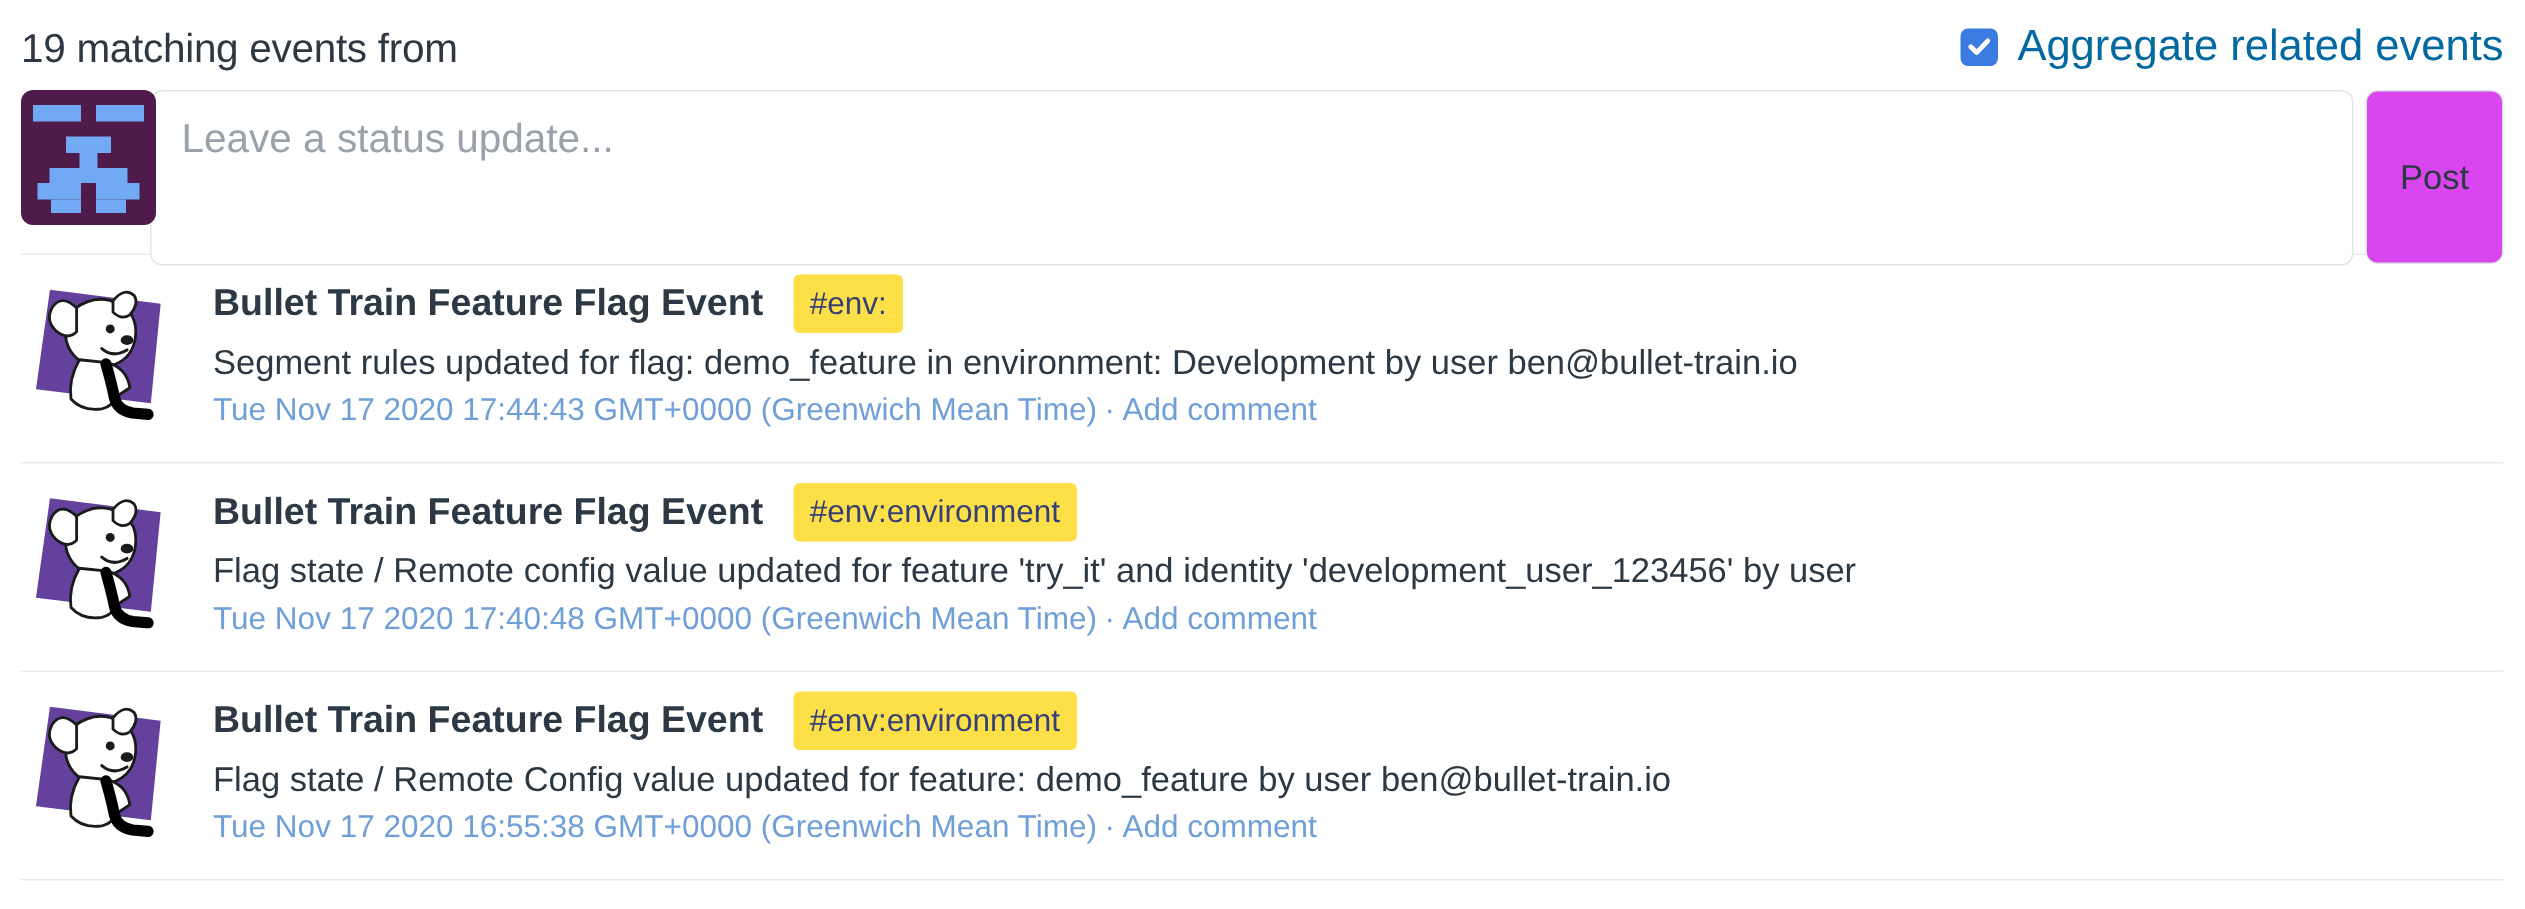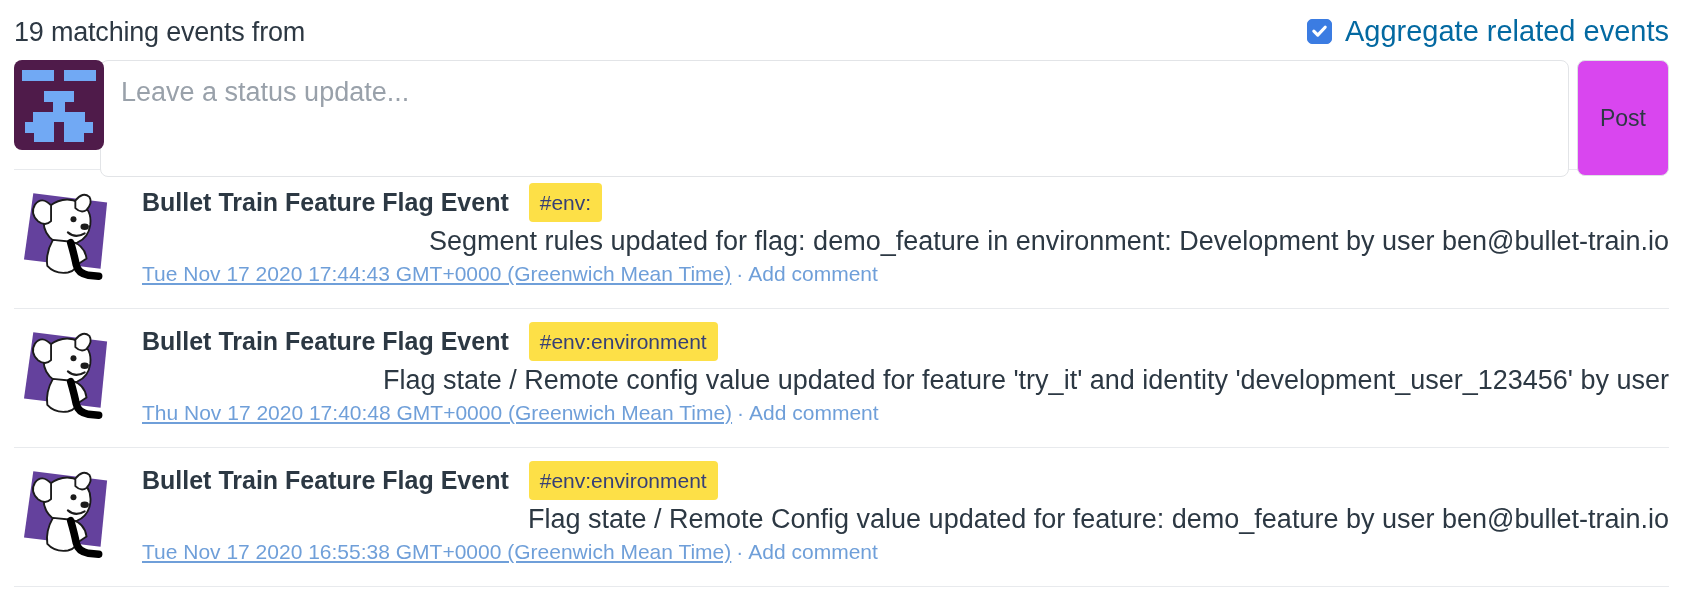--- a/index.html
+++ b/index.html
@@ -61,26 +61,26 @@
     padding: 11px 0 21px 0;
   }
   .event-avatar { width: 104px; height: 99px; flex: 0 0 auto; }
   .event-body { flex: 1 1 auto; padding-top: 2px; min-width: 0; }
   .event-title-row { display: flex; align-items: center; gap: 20px; line-height: 33px; }
   .event-title { font-size: 25px; font-weight: 700; color: #2c3843; }
   .tag {
     background: #fde047; border-radius: 4px; padding: 3px 11px;
     font-size: 21px; color: #363f76; cursor: pointer; white-space: nowrap;
   }
-  .event-message { font-size: 27px; color: #2c3843; margin-top: 5px; line-height: 29px;
-    white-space: nowrap; overflow: hidden; text-align: right; }
+  .event-message { font-size: 23px; color: #2c3843; margin-top: 5px; line-height: 29px;
+    white-space: nowrap; overflow: hidden; }
   .event-meta { margin-top: 4px; font-size: 21px; line-height: 27px; color: #6f9fd9; }
   .event-meta a { color: #6f9fd9; text-decoration: none; cursor: pointer; }
   .event-meta .sep { padding: 0 5px; }
-  .timestamp { cursor: pointer; text-decoration: underline; }
+  .timestamp { cursor: pointer; }
 </style>
 </head>
 <body>
 
 <div class="page">
 
   <div class="header-row">
     <div class="page-title">19 matching events from</div>
     <div class="aggregate-group">
       <span class="checkbox checked" role="checkbox" aria-checked="true">
@@ -161,21 +161,21 @@
           <path d="M57 66 Q61 80 63 90 Q65 99 76 101 L87 102" stroke="#000000" stroke-width="8" fill="none" stroke-linecap="round"></path>
         </svg>
       </div>
       <div class="event-body">
         <div class="event-title-row">
           <h2 class="event-title">Bullet Train Feature Flag Event</h2>
           <span class="tag">#env:environment</span>
         </div>
         <p class="event-message">Flag state / Remote config value updated for feature 'try_it' and identity 'development_user_123456' by user</p>
         <div class="event-meta">
-          <span class="timestamp">Thu Nov 17 2020 17:40:48 GMT+0000 (Greenwich Mean Time)</span><span class="sep">·</span><a href="#" class="add-comment">Add comment</a>
+          <span class="timestamp">Tue Nov 17 2020 17:40:48 GMT+0000 (Greenwich Mean Time)</span><span class="sep">·</span><a href="#" class="add-comment">Add comment</a>
         </div>
       </div>
     </article>
 
     <article class="event">
       <div class="event-avatar">
         <svg width="104" height="99" viewBox="0 0 104 106">
           <polygon points="17,13 96,23 89,94 7,84" fill="#64419d"></polygon>
           <g stroke="#1b1b1b" stroke-width="2" fill="#ffffff" stroke-linejoin="round" stroke-linecap="round">
             <path d="M34 27 Q50 15 66 23 Q80 30 78 47 Q76 61 64 66 Q50 71 40 65 Q28 57 28 43 Q28 33 34 27 Z"></path>

